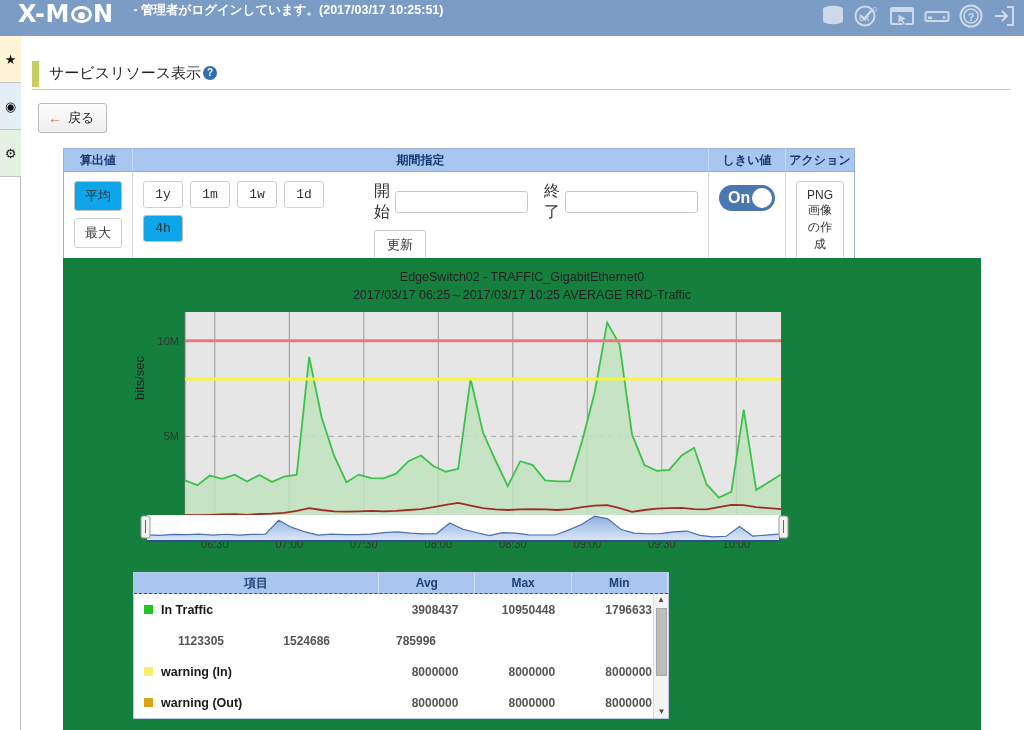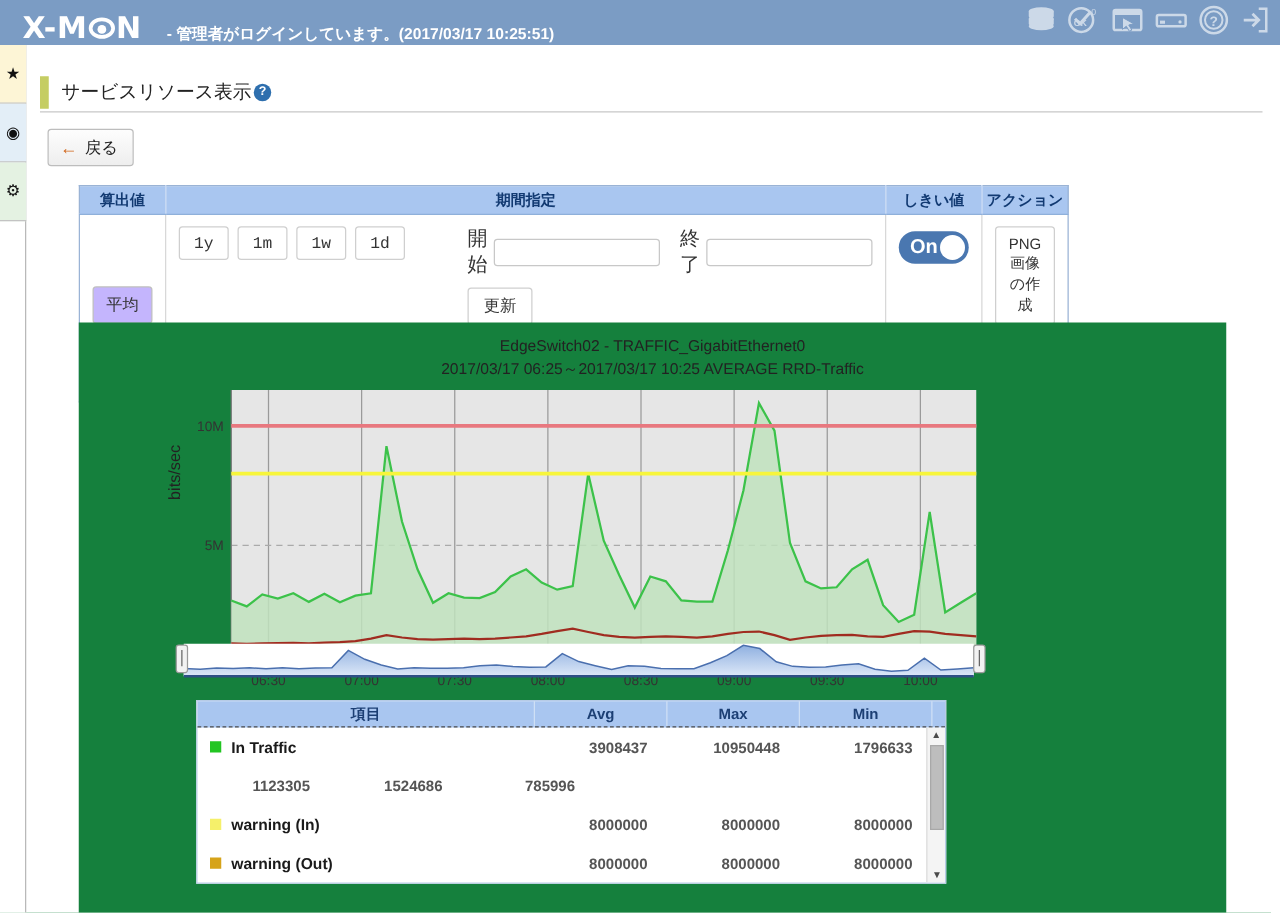--- a/index.html
+++ b/index.html
@@ -8,21 +8,21 @@
     width: 1024px; height: 730px;
     background: #ffffff;
     font-family: "Liberation Sans", "DejaVu Sans", sans-serif;
     overflow: hidden;
   }
 
   
   .topbar {
     position: absolute; left: 0; top: 0; width: 1024px; height: 36px;
     background: #7b9cc4;
-    display: flex; align-items: flex-end;
+    display: flex; align-items: flex-start;
   }
   .brand {
     color: #ffffff; font-size: 24px; font-weight: bold;
     letter-spacing: 0.5px; margin-left: 18px;
     font-family: "DejaVu Sans", sans-serif;
     display: flex; align-items: center;
   }
   .brand .eye {
     display: inline-block; width: 21px; height: 17px;
     border: 3px solid #ffffff; border-radius: 50%;
@@ -93,21 +93,21 @@
     vertical-align: top; padding: 9px 10px;
   }
   .ctl th:last-child, .ctl td:last-child { border-right: none; }
 
   .sbtn {
     font-size: 13px; color: #333; background: #fff;
     border: 1px solid #cfcfcf; border-radius: 3px;
     padding: 5px 0; width: 48px; text-align: center; cursor: pointer;
     font-family: "Liberation Sans", sans-serif;
   }
-  .sbtn.sel { background: #c4b5fd; border-color: #bfbfbf; margin-top: 48px; }
+  .sbtn.sel { background: #0ea5e9; border-color: #bfbfbf; }
   .sbtn.mono { font-family: "Liberation Mono", monospace; width: 40px; }
   .rowgap { margin-bottom: 7px; }
   .inline { display: flex; gap: 7px; }
   .lbl { font-size: 16px; color: #333; margin-right: 5px; }
   .txtin {
     border: 1px solid #c8c8c8; border-radius: 3px; height: 22px;
     background: #fff; font-size: 12px; padding: 0 5px; width: 133px;
     font-family: "Liberation Sans", sans-serif;
   }
   .btn-upd {
@@ -139,22 +139,22 @@
     padding-top: 10px; line-height: 18px;
   }
   .plot-wrap { position: absolute; left: 70px; top: 46px; width: 660px; height: 255px; }
   .ylabel {
     position: absolute; left: -1px; top: 96px; font-size: 13px; color: #222;
     transform: rotate(-90deg); transform-origin: left top; white-space: nowrap;
   }
 
   
   .dt-wrap {
-    position: absolute; left: 70px; top: 302px; width: 600px;
-    border: 1px solid #b7cbe6; background: #fff; margin-left: 24px;
+    position: absolute; left: 70px; top: 314px; width: 536px;
+    border: 1px solid #b7cbe6; background: #fff;
   }
   .dt-head {
     display: flex; background: #a9c6f0; border-bottom: 1px dashed #4a4a4a;
     color: #1c3f74; font-size: 12px; font-weight: bold; height: 21px;
   }
   .dt-head > div { display: flex; align-items: center; justify-content: center; }
   .c-item { width: 270px; border-right: 1px solid #cfe0f5; }
   .c-num  { width: 106px; border-right: 1px solid #cfe0f5; }
   .dt-body { height: 124px; overflow: hidden; position: relative; }
   .dt-row { display: flex; height: 31px; align-items: center; }

